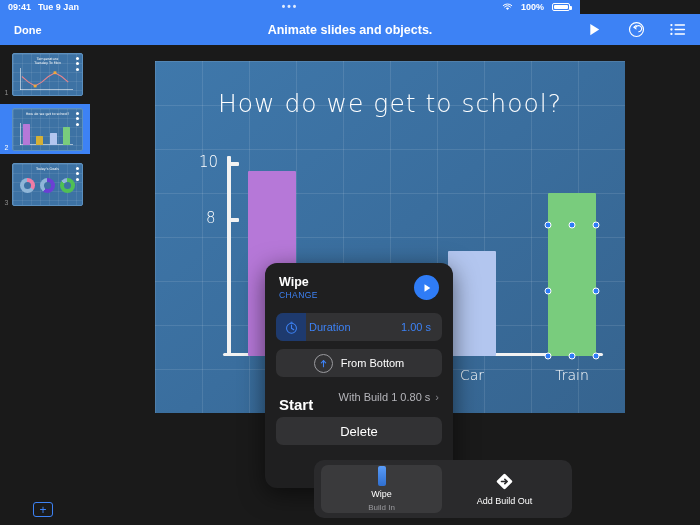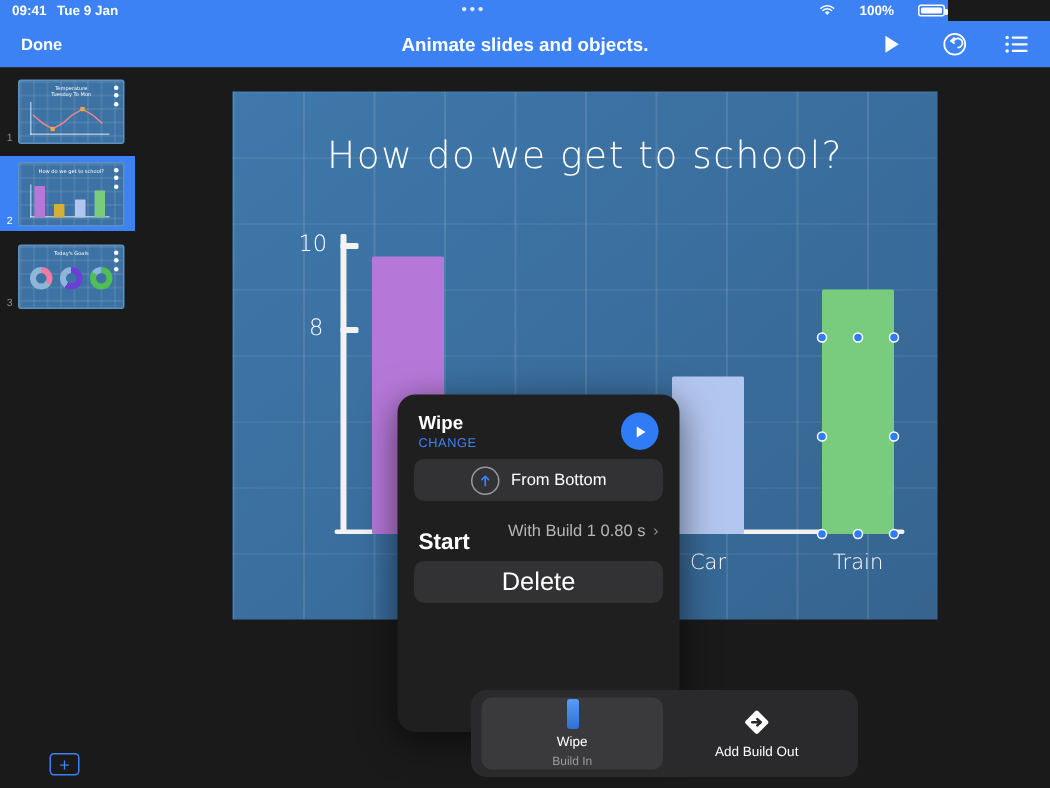--- a/index.html
+++ b/index.html
@@ -7,29 +7,29 @@
     width: 700px; height: 525px;
     overflow: hidden;
     background: #1a1a1a;
     font-family: "Liberation Sans", sans-serif;
     -webkit-font-smoothing: antialiased;
   }
   #app { position: relative; width: 700px; height: 525px; background: #1a1a1a; }
 
   
   .statusbar {
-    position: absolute; top: 0; left: 0; width: 632px; height: 14px;
+    position: absolute; top: 0; left: 0; width: 580px; height: 14px;
     background: #3d82f5; color: #ffffff;
     display: flex; align-items: center;
     font-size: 9px; font-weight: bold;
   }
   .sb-left { display: flex; align-items: center; gap: 7px; padding-left: 8px; }
   .sb-center { position: absolute; left: 0; right: 0; text-align: center;
                letter-spacing: 2px; font-size: 10px; line-height: 14px; opacity: .85; }
-  .sb-right { position: absolute; right: 2px; display: flex; align-items: center; gap: 16px; }
+  .sb-right { position: absolute; right: 10px; display: flex; align-items: center; gap: 8px; }
   .wifi { width: 11px; height: 8px; display: block; }
   .battery {
     width: 18px; height: 8px; border: 1px solid #ffffff; border-radius: 2px;
     position: relative; display: inline-block;
   }
   .battery::after {
     content: ""; position: absolute; right: -3px; top: 2px;
     width: 2px; height: 4px; background: #ffffff; border-radius: 0 1px 1px 0;
   }
   .battery i { position: absolute; left: 1px; top: 1px; bottom: 1px; right: 1px;
@@ -174,21 +174,21 @@
     width: 19px; height: 19px; border-radius: 50%; border: 1px solid #9a9a9e;
     display: flex; align-items: center; justify-content: center; margin-right: 8px;
   }
   .pop-row.direction { justify-content: center; }
   .dir-lbl { font-size: 11px; color: #ffffff; }
   .start-row { display: flex; align-items: center; padding: 0 14px; height: 24px; cursor: pointer; }
   .start-lbl { font-size: 15px; color: #ffffff; font-weight: bold; flex: 1; margin-top: 15px; }
   .start-val { font-size: 11px; color: #b5b5ba; }
   .start-chev { font-size: 11px; color: #8a8a8f; margin-left: 5px; }
   .pop-row.delete { margin-top: 8px; justify-content: center; height: 28px; }
-  .del-lbl { font-size: 17px; color: #ffffff; }
+  .del-lbl { font-size: 13px; color: #ffffff; }
 
   
   .toolbar {
     position: absolute; left: 224px; bottom: 7px; width: 258px; height: 58px;
     background: #2a2a2c; border-radius: 10px;
     display: flex; align-items: center; padding: 0 7px; gap: 2px;
   }
   .tool {
     flex: 1; height: 48px; border-radius: 7px;
     display: flex; flex-direction: column; align-items: center; justify-content: center;
@@ -379,20 +379,32 @@
           <div class="pop-title">Wipe</div>
           <div class="pop-change">CHANGE</div>
         </div>
         <div class="pop-play">
           <svg viewBox="0 0 12 12" width="10" height="10">
               <path d="M3 1.6 L10 6 L3 10.4 Z" fill="#fff"></path>
             </svg>
         </div>
       </div>
 
+      <div class="pop-row duration">
+        <div class="dur-icon">
+          <svg viewBox="0 0 20 20" width="15" height="15">
+            <circle cx="10" cy="11" r="6.6" stroke="#3d82f5" stroke-width="1.4" fill="none"></circle>
+            <path d="M10 11 L10 6.6" stroke="#3d82f5" stroke-width="1.4" stroke-linecap="round"></path>
+            <path d="M10 11 L13 13" stroke="#3d82f5" stroke-width="1.4" stroke-linecap="round"></path>
+            <rect x="8.4" y="2.2" width="3.2" height="1.6" rx=".7" fill="#3d82f5"></rect>
+          </svg>
+        </div>
+        <div class="dur-lbl">Duration</div>
+        <div class="dur-val">1.00 s</div>
+      </div>
 
       <div class="pop-row direction">
         <div class="dir-icon">
           <svg viewBox="0 0 14 14" width="11" height="11">
             <path d="M7 11.2 L7 3.4" stroke="#3d82f5" stroke-width="1.4" stroke-linecap="round"></path>
             <path d="M4.2 6.1 L7 3.2 L9.8 6.1" stroke="#3d82f5" stroke-width="1.4" fill="none" stroke-linecap="round" stroke-linejoin="round"></path>
           </svg>
         </div>
         <div class="dir-lbl">From Bottom</div>
       </div>

